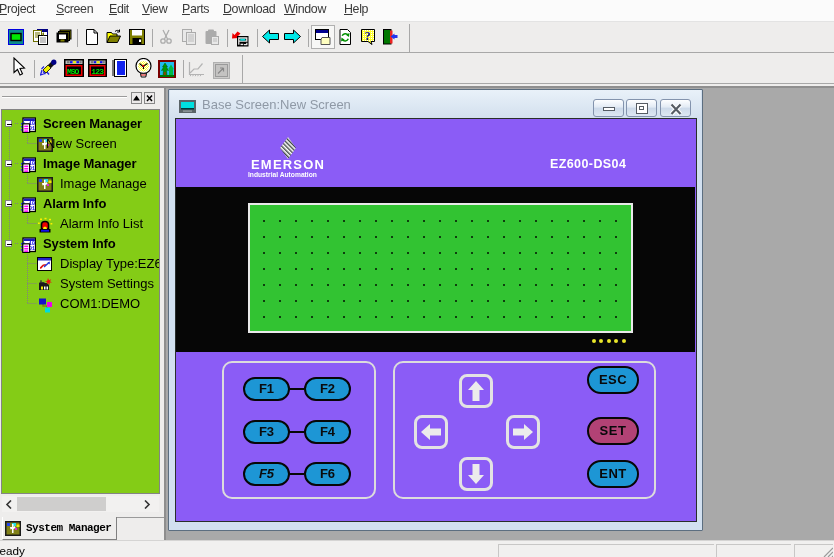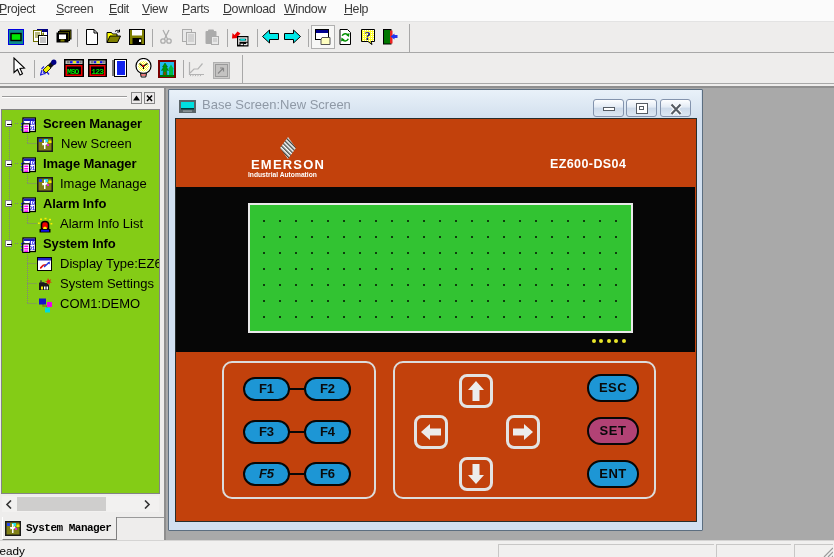--- a/index.html
+++ b/index.html
@@ -36,21 +36,21 @@
   
   #cwin { position:absolute; left:2px; top:1px; width:535px; height:442px;
     background:#d2e0f0; border:1px solid #5c6e80; border-radius:1px; }
   #ctitle { position:absolute; left:1px; top:0px; width:531px; height:28px;
     background:linear-gradient(#e9f1f9,#d3e0ee); }
   #ctext { position:absolute; left:32px; top:7px; font-size:13px; color:#8f99a6; }
   .cbtn { position:absolute; top:9px; width:31px; height:18px;
     border:1px solid #8393ad; border-radius:3px;
     background:linear-gradient(#fdfeff,#e2eaf4 45%,#ccd9e9 50%,#dde7f2); }
   #client { position:absolute; left:6px; top:28px; width:522px; height:404px;
-    background:#c2410c; border:1px solid #292e2c; }
+    background:#8b5cf6; border:1px solid #292e2c; }
 
   
   #lcdstrip { position:absolute; left:0px; top:68px; width:519px; height:165px; background:#060606; }
   #green { position:absolute; left:72px; top:16px; width:385px; height:130px;
     background:#32c332; border:2px solid #e9e9e9; }
   .led { position:absolute; width:4px; height:4px; border-radius:50%; background:#e9e62a; top:152px; }
   .kgroup { position:absolute; border:2px solid #dcdcdc; border-radius:10px; }
   .fbtn { position:absolute; width:47px; height:24px; background:#1d96d5;
     border:2px solid #070707; border-radius:12px; color:#0a0c0e; font-weight:bold;
     font-size:13px; text-align:center; line-height:20px; }
@@ -404,21 +404,21 @@
         <div class="ebox" style="top:49.5px"></div>
         <div class="ebox" style="top:89.5px"></div>
         <div class="ebox" style="top:129.5px"></div>
         <svg class="abs ticn" style="left:18px;top:7px">
             <use href="#i-grp"></use>
           </svg>
         <div class="trow b" style="left:41px;top:6px">Screen Manager</div>
         <svg class="abs ticn" style="left:35px;top:27px">
             <use href="#i-scr"></use>
           </svg>
-        <div class="trow" style="left:59px;top:26px">New Screen</div>
+        <div class="trow" style="left:44px;top:26px">New Screen</div>
         <svg class="abs ticn" style="left:18px;top:47px">
             <use href="#i-grp"></use>
           </svg>
         <div class="trow b" style="left:41px;top:46px">Image Manager</div>
         <svg class="abs ticn" style="left:35px;top:67px">
             <use href="#i-scr"></use>
           </svg>
         <div class="trow" style="left:58px;top:66px">Image Manage</div>
         <svg class="abs ticn" style="left:18px;top:87px">
             <use href="#i-grp"></use>
@@ -546,21 +546,21 @@
                 <polygon points="4,14 13,6 13,10.5 24,10.5 24,17.5 13,17.5 13,22" fill="#ececec"></polygon>
               </svg></div>
           <div class="abtn" style="left:330px;top:296px;">
             <svg width="28" height="28" viewBox="0 0 28 28">
                 <polygon points="24,14 15,6 15,10.5 4,10.5 4,17.5 15,17.5 15,22" fill="#ececec"></polygon>
               </svg></div>
           <div class="abtn" style="left:283px;top:338px;">
             <svg width="28" height="28" viewBox="0 0 28 28">
                 <polygon points="14,24 22,15 17.5,15 17.5,4 10.5,4 10.5,15 6,15" fill="#ececec"></polygon>
               </svg></div>
-          <div class="pill" style="left:411px;top:255px;background:#1d96d5;">ESC</div>
+          <div class="pill" style="left:411px;top:247px;background:#1d96d5;">ESC</div>
           <div class="pill" style="left:411px;top:298px;background:#b24275;">SET</div>
           <div class="pill" style="left:411px;top:341px;background:#1d96d5;">ENT</div>
         </div>
       </div>
     </div>
   </div>
 
   <div id="statusbar" class="abs">
     <div class="abs" style="left:-9px;top:3px;">Ready</div>
     <div class="spanel" style="left:498px;width:216px;"></div>

